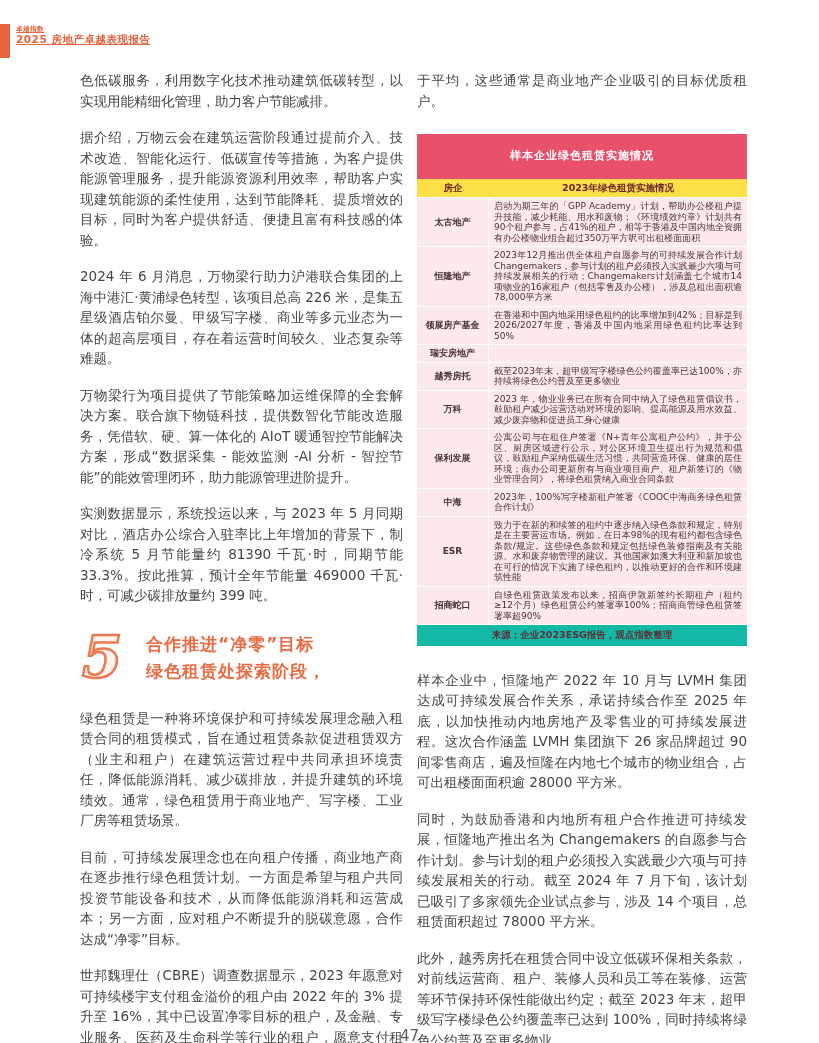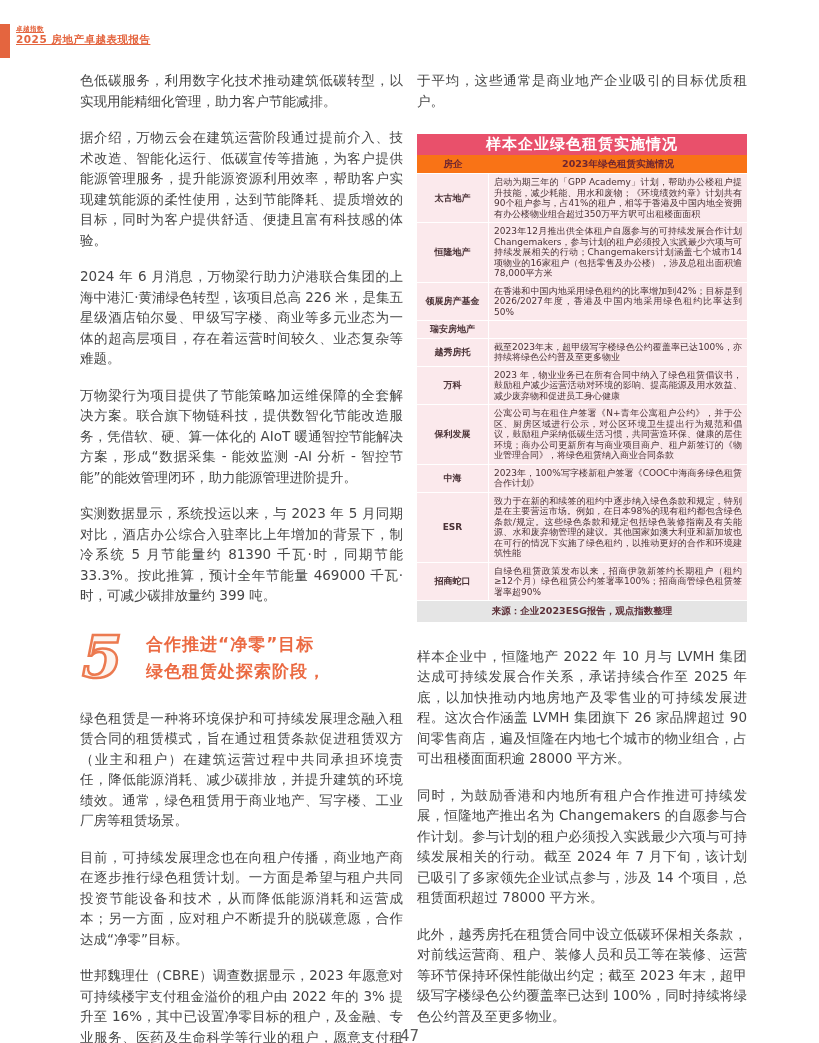--- a/index.html
+++ b/index.html
@@ -49,36 +49,36 @@
     color:#EB6A42;letter-spacing:1px;
   }
   
   .gtable{
     margin-top:23px;width:330px;
     font-size:9px;line-height:10.5px;color:#4A3236;
     border-collapse:collapse;
   }
   .gtable .t-title{
     background:#E9506B;color:#ffffff;
-    font-size:15px;font-weight:bold;letter-spacing:1px;
-    text-align:center;padding:5px 2px;
+    font-size:11px;font-weight:bold;letter-spacing:1px;
+    text-align:center;padding:17px 2px;
   }
-  .gtable .t-colhead{display:flex;background:#f97316;color:#6Eororo;}
+  .gtable .t-colhead{display:flex;background:#fde047;color:#6Eororo;}
   .t-colhead{display:flex;background:#F3A7B3;}
   .t-colhead .c1,.t-colhead .c2{
     color:#6E2530;font-weight:bold;font-size:9.5px;
     padding:4px 2px;text-align:center;
   }
   .trow{display:flex;border-top:1.5px solid #ffffff;background:#FBE9EC;}
   .c1{flex:0 0 72px;width:72px;display:flex;align-items:center;justify-content:center;
       text-align:center;font-weight:bold;padding:3px 2px;box-sizing:border-box;
       border-right:1.5px solid #ffffff;}
   .c2{flex:1;padding:3px 5px;text-align:justify;box-sizing:border-box;}
   .t-source{
-    border-top:1.5px solid #ffffff;background:#e5e5e5;
+    border-top:1.5px solid #ffffff;background:#14b8a6;
     text-align:center;font-weight:bold;color:#5C3038;
     padding:5px 2px;font-size:9.5px;
   }
   
   .page-num{
     position:absolute;left:0;right:0;top:1027px;
     text-align:center;font-size:15px;color:#5a5a5a;
   }
 </style>
 </head>

